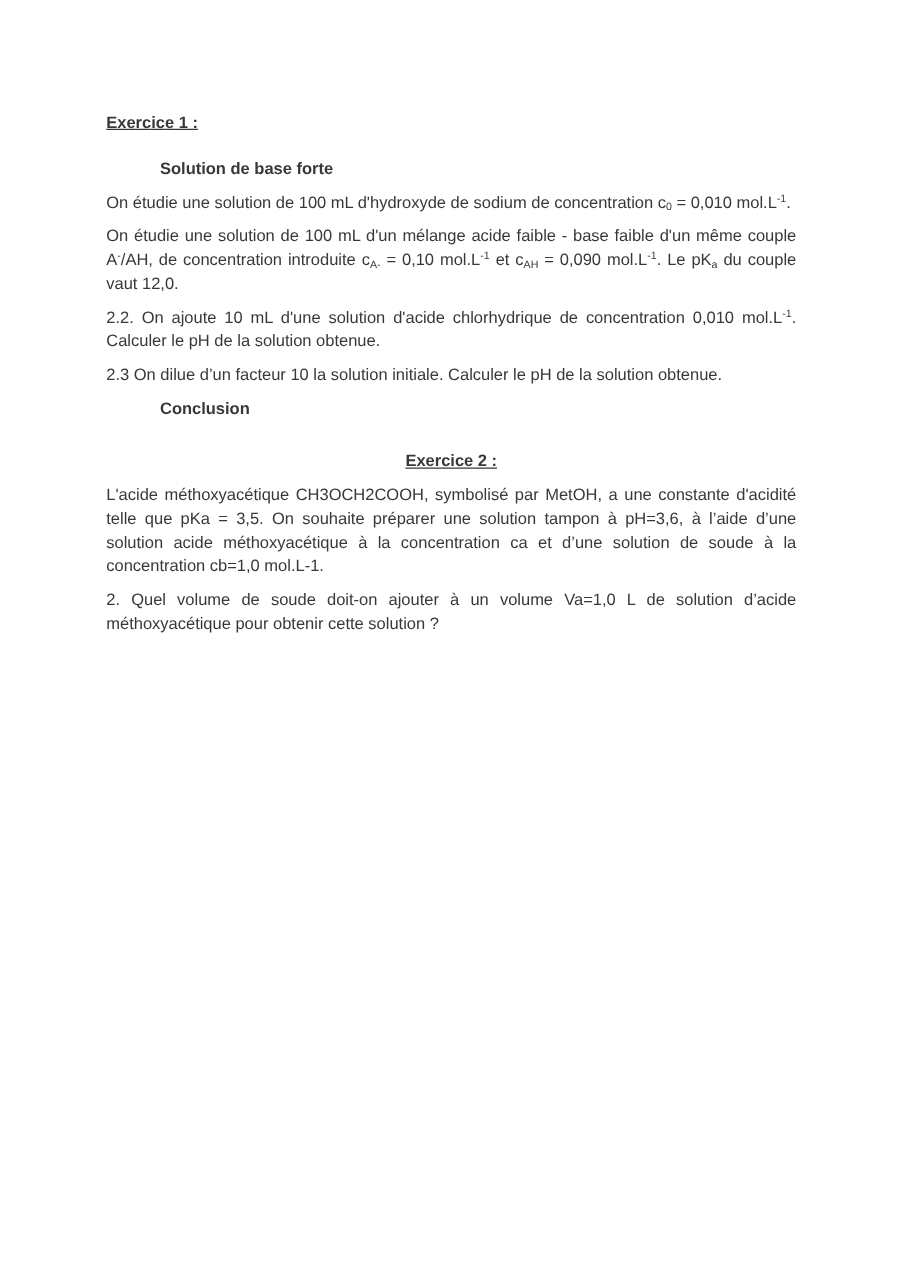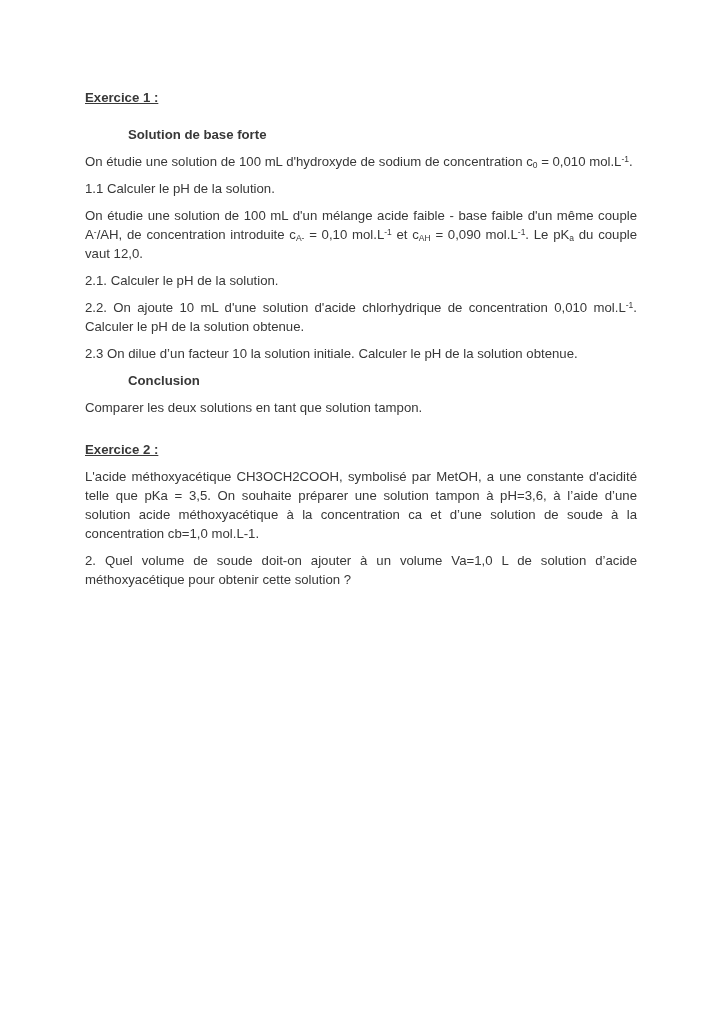--- a/index.html
+++ b/index.html
@@ -35,42 +35,40 @@
   }
   .p {
     margin: 0 0 8px 0;
     text-align: justify;
   }
   .gap-blank-line {
     margin-top: 18px;
   }
   .gap-section {
     margin-top: 23px;
+    text-align: center;
   }
   .p sup {
     font-size: 8.5px;
     line-height: 0;
     vertical-align: 4.5px;
   }
   .p sub {
     font-size: 8.5px;
     line-height: 0;
     vertical-align: -2px;
   }
 </style>
 </head>
 <body>
 
 <div class="page">
   <div class="h">Exercice 1 :</div>
   <div class="sh gap-blank-line">Solution de base forte</div>
   <div class="p">On étudie une solution de 100 mL d'hydroxyde de sodium de concentration c<sub>0</sub> = 0,010 mol.L<sup>-1</sup>.</div>
-  <div class="p">1.1 Calculer le pH de la solution.</div>
   <div class="p">On étudie une solution de 100 mL d'un mélange acide faible - base faible d'un même couple A<sup>-</sup>/AH, de concentration introduite c<sub>A-</sub> = 0,10 mol.L<sup>-1</sup> et c<sub>AH</sub> = 0,090 mol.L<sup>-1</sup>. Le pK<sub>a</sub> du couple vaut 12,0.</div>
-  <div class="p">2.1. Calculer le pH de la solution.</div>
   <div class="p">2.2. On ajoute 10 mL d'une solution d'acide chlorhydrique de concentration 0,010 mol.L<sup>-1</sup>. Calculer le pH de la solution obtenue.</div>
   <div class="p">2.3 On dilue d’un facteur 10 la solution initiale. Calculer le pH de la solution obtenue.</div>
   <div class="sh">Conclusion</div>
-  <div class="p">Comparer les deux solutions en tant que solution tampon.</div>
   <div class="h gap-section">Exercice 2 :</div>
   <div class="p">L'acide méthoxyacétique CH3OCH2COOH, symbolisé par MetOH, a une constante d'acidité telle que pKa = 3,5. On souhaite préparer une solution tampon à pH=3,6, à l’aide d’une solution acide méthoxyacétique à la concentration ca et d’une solution de soude à la concentration cb=1,0 mol.L-1.</div>
   <div class="p">2. Quel volume de soude doit-on ajouter à un volume Va=1,0 L de solution d’acide méthoxyacétique pour obtenir cette solution ?</div>
 </div>
 
 </body></html>

